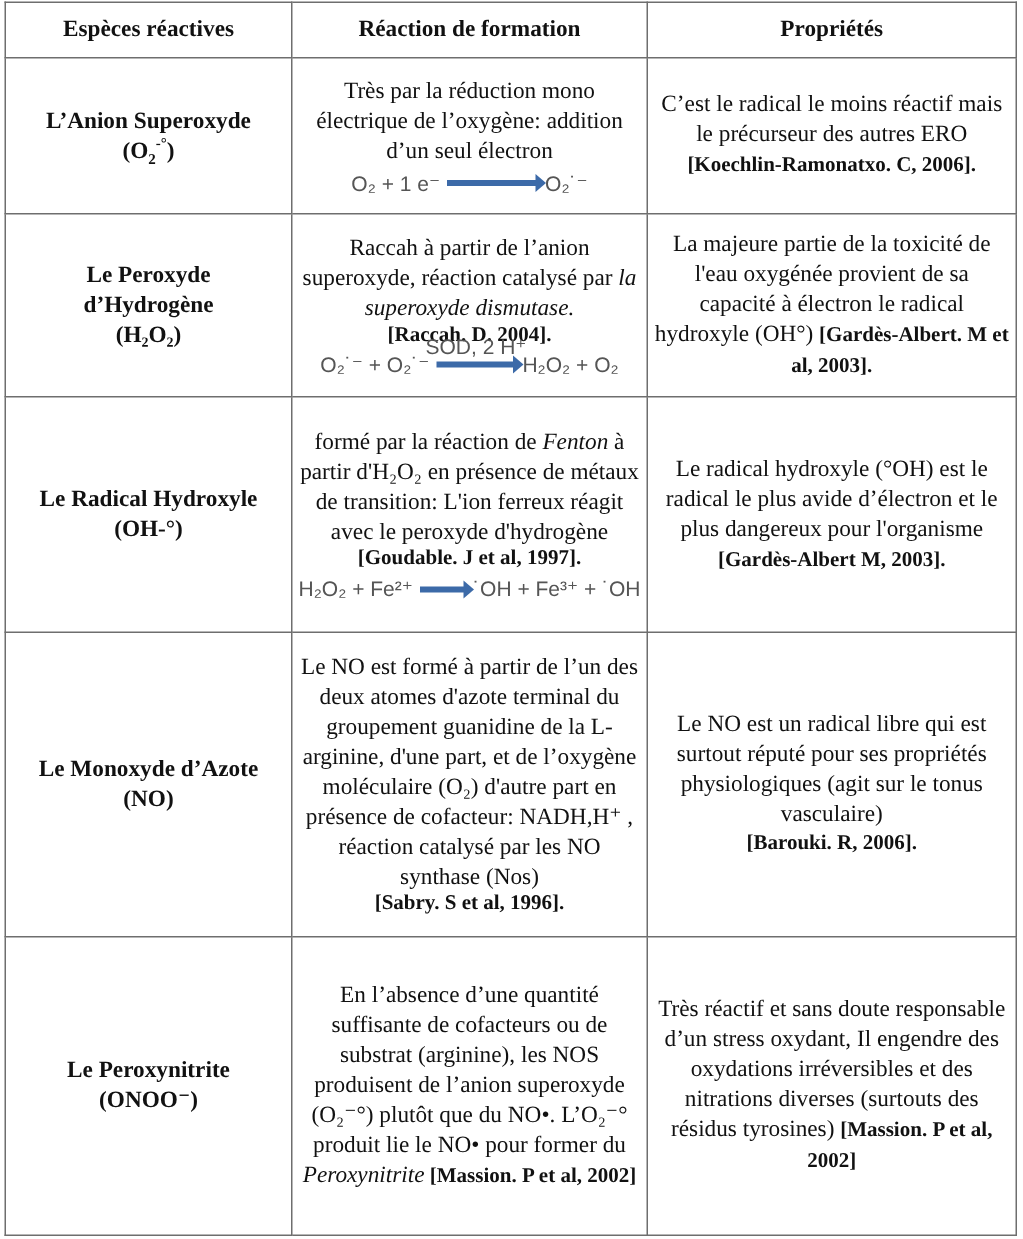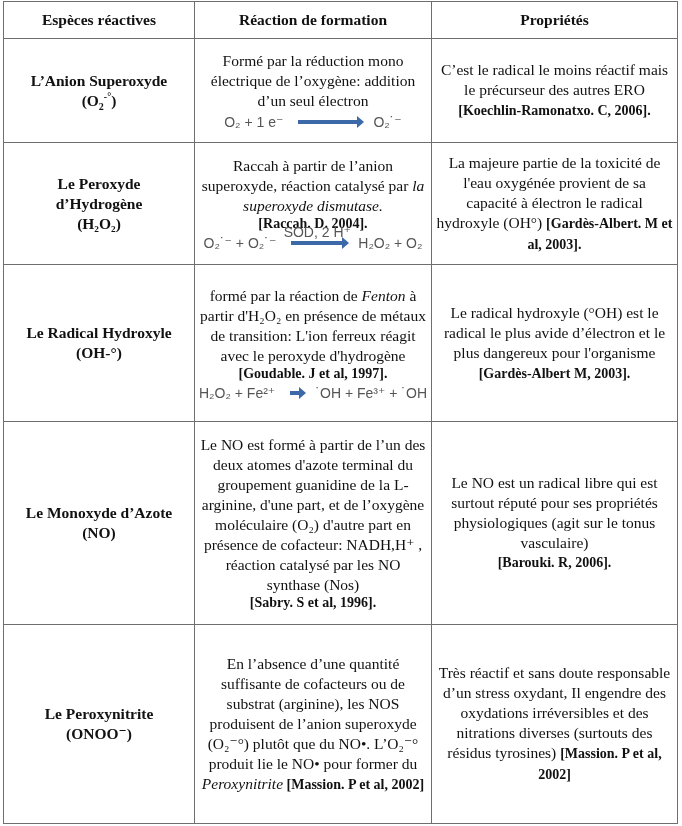--- a/index.html
+++ b/index.html
@@ -12,21 +12,21 @@
   tr.r1 td { height: 103px; }
   tr.r2 td { height: 121px; }
   tr.r3 td { height: 156px; }
   tr.r4 td { height: 202px; }
   tr.r5 td { height: 198px; }
   .sp { font-weight: bold; font-size: 15.5px; line-height: 20px; }
   .txt { font-size: 15.5px; line-height: 20px; }
   .ref { font-weight: bold; font-size: 14px; }
   .it { font-style: italic; }
   sub, sup { font-size: 10px; line-height: 0; }
-  .eq { font-family: "Liberation Sans", "DejaVu Sans", sans-serif; font-size: 14px; color: #555; display: flex; align-items: center; justify-content: center; gap: 12px; margin-top: 3px; white-space: nowrap; }
+  .eq { font-family: "Liberation Sans", "DejaVu Sans", sans-serif; font-size: 14px; color: #555; display: flex; align-items: center; justify-content: center; gap: 2px; margin-top: 3px; white-space: nowrap; }
   .arrow { display: inline-block; position: relative; height: 4px; background: #3c6aa8; margin: 0 3px; }
   .arrow::after { content: ""; position: absolute; right: -6px; top: -4px; border-left: 7px solid #3c6aa8; border-top: 6px solid transparent; border-bottom: 6px solid transparent; }
   .arrow .lbl { position: absolute; bottom: 5px; left: 50%; transform: translateX(-50%); font-size: 14px; color: #555; white-space: nowrap; }
 </style>
 </head>
 <body>
 
 <table class="main">
   <colgroup>
       <col class="c1">
@@ -39,21 +39,21 @@
     <th>Réaction de formation</th>
     <th>Propriétés</th>
   </tr>
 
   <tr class="r1">
     <td class="sp">
       <div>L’Anion Superoxyde</div>
       <div><span>(O</span><sub>2</sub><sup>-°</sup><span>)</span></div>
     </td>
     <td>
-      <div class="txt">Formé par la réduction mono électrique de l’oxygène: addition d’un seul électron</div>
+      <div class="txt">Très par la réduction mono électrique de l’oxygène: addition d’un seul électron</div>
       <div class="eq">
         <span>O₂ + 1 e⁻</span>
         <span class="arrow" style="width:60px"></span>
         <span>O₂˙⁻</span>
       </div>
     </td>
     <td class="txt">
       <span>C’est le radical le moins réactif mais le précurseur des autres ERO </span><span class="ref">[Koechlin-Ramonatxo. C, 2006].</span>
     </td>
   </tr>

